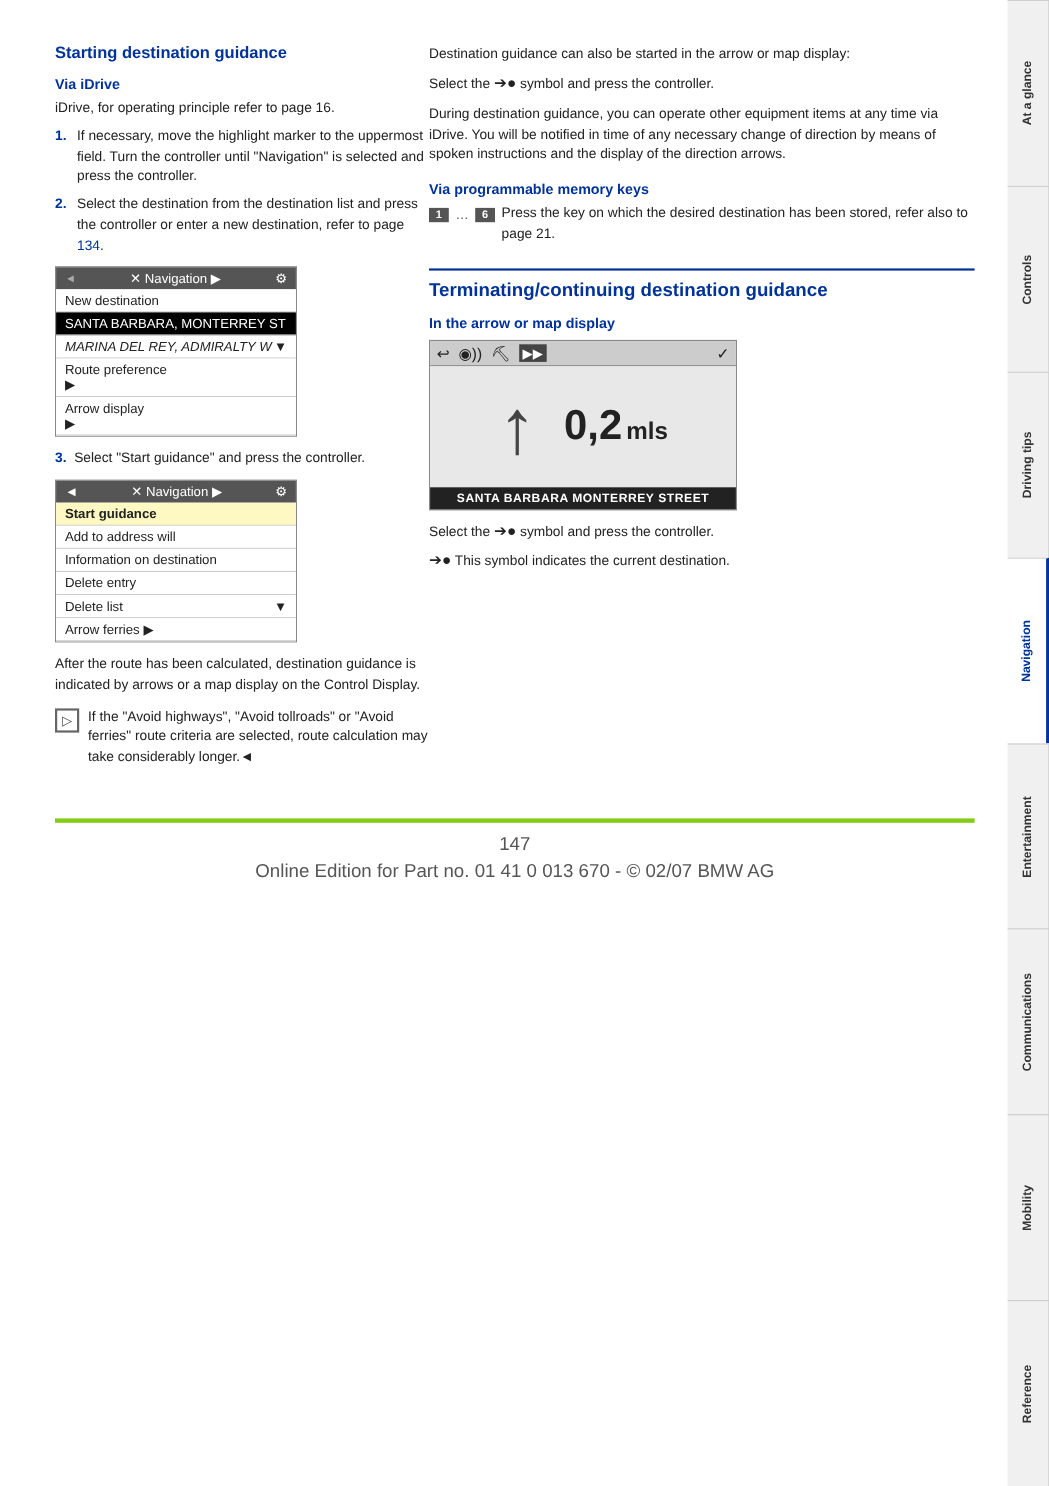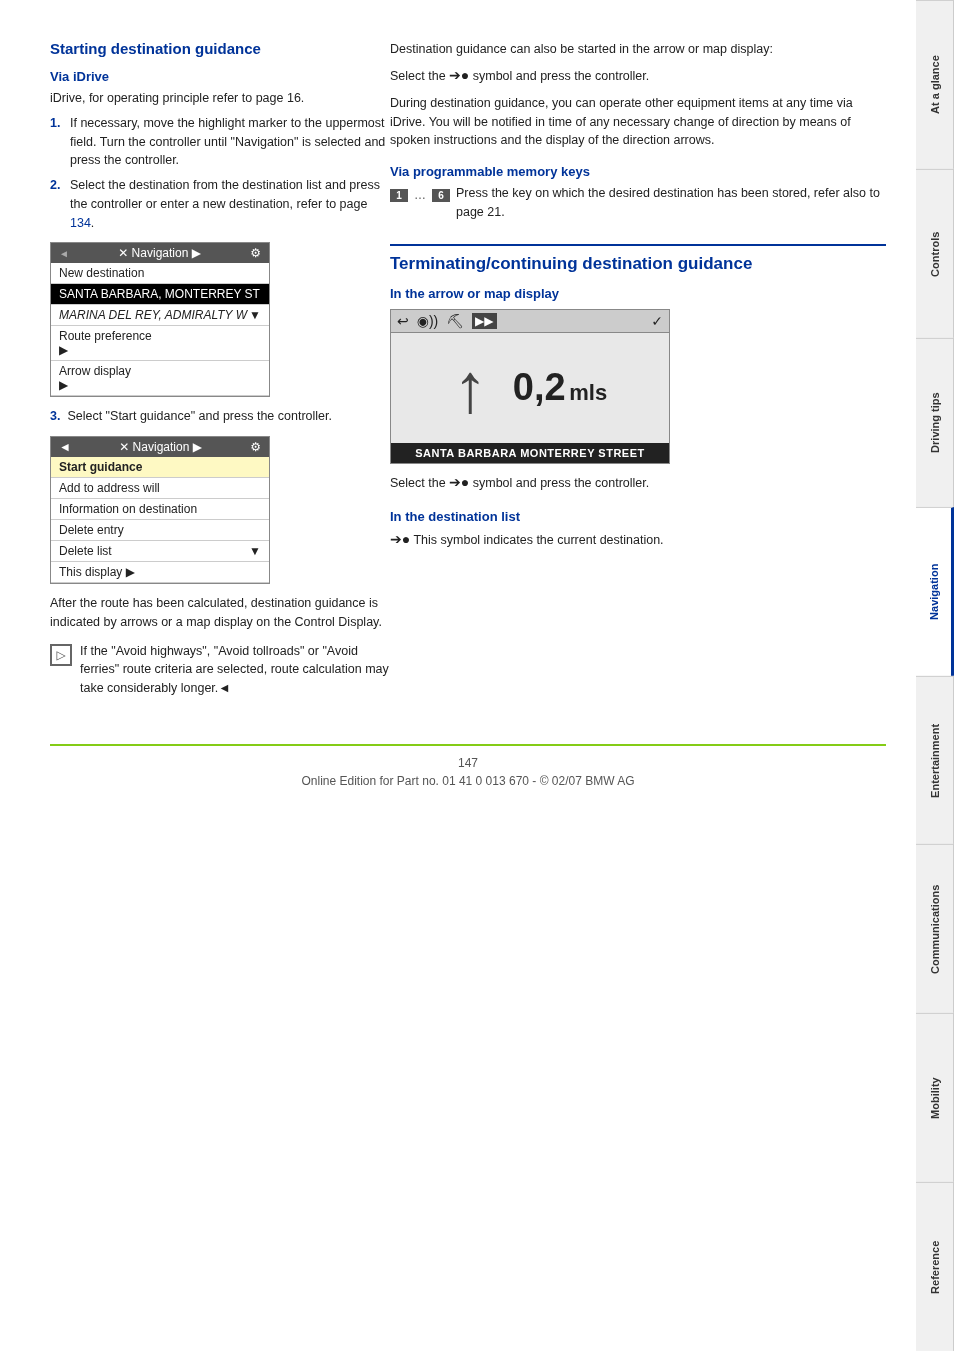--- a/index.html
+++ b/index.html
@@ -254,25 +254,25 @@
     }
     .mem-key-dots {
       font-size: 12px;
       color: #555;
       margin: 0 2px;
     }
 
     
     .page-footer {
       text-align: center;
-      font-size: 12px;
+      font-size: 17px;
       color: #555;
       margin-top: 30px;
       padding-top: 10px;
-      border-top: 2px solid #84cc16;
+      border-top: 4px solid #84cc16;
     }
 
     
     .section-title-large {
       font-size: 17px;
       font-weight: bold;
       color: #003399;
       margin: 16px 0 8px 0;
       border-top: 2px solid #003399;
       padding-top: 8px;
@@ -375,21 +375,21 @@
         </div>
         <div class="nav-menu2-item bold-item">Start guidance</div>
         <div class="nav-menu2-item">Add to address will</div>
         <div class="nav-menu2-item">Information on destination</div>
         <div class="nav-menu2-item">Delete entry</div>
         <div class="nav-menu2-item" style="display:flex;justify-content:space-between;">
           <span>Delete list</span>
           <span>▼</span>
         </div>
         <div class="nav-menu2-item has-scroll">
-          <span>This display ▶</span>
+          <span>Arrow ferries ▶</span>
         </div>
       </div>
 
       <p class="body-text">After the route has been calculated, destination guidance is indicated by arrows or a map display on the Control Display.</p>
 
       <div class="warning-box">
         <div class="warning-icon">▷</div>
         <p class="body-text">If the "Avoid highways", "Avoid tollroads" or "Avoid ferries" route criteria are selected, route calculation may take considerably longer.◄</p>
       </div>
 
@@ -437,21 +437,20 @@
             </div>
           </div>
         </div>
         <div class="arrow-display-street">SANTA BARBARA MONTERREY STREET</div>
       </div>
 
       <p class="body-text" style="margin-top:6px;">
         Select the <span style="font-size:14px;">➔●</span> symbol and press the controller.
       </p>
 
-      <div class="subsection-heading" style="margin-top:16px;">In the destination list</div>
 
       <p class="body-text">
         <span style="font-size:14px;">➔●</span>
         <span> This symbol indicates the current destination.</span>
       </p>
 
     </div>
 
   </div>
 

